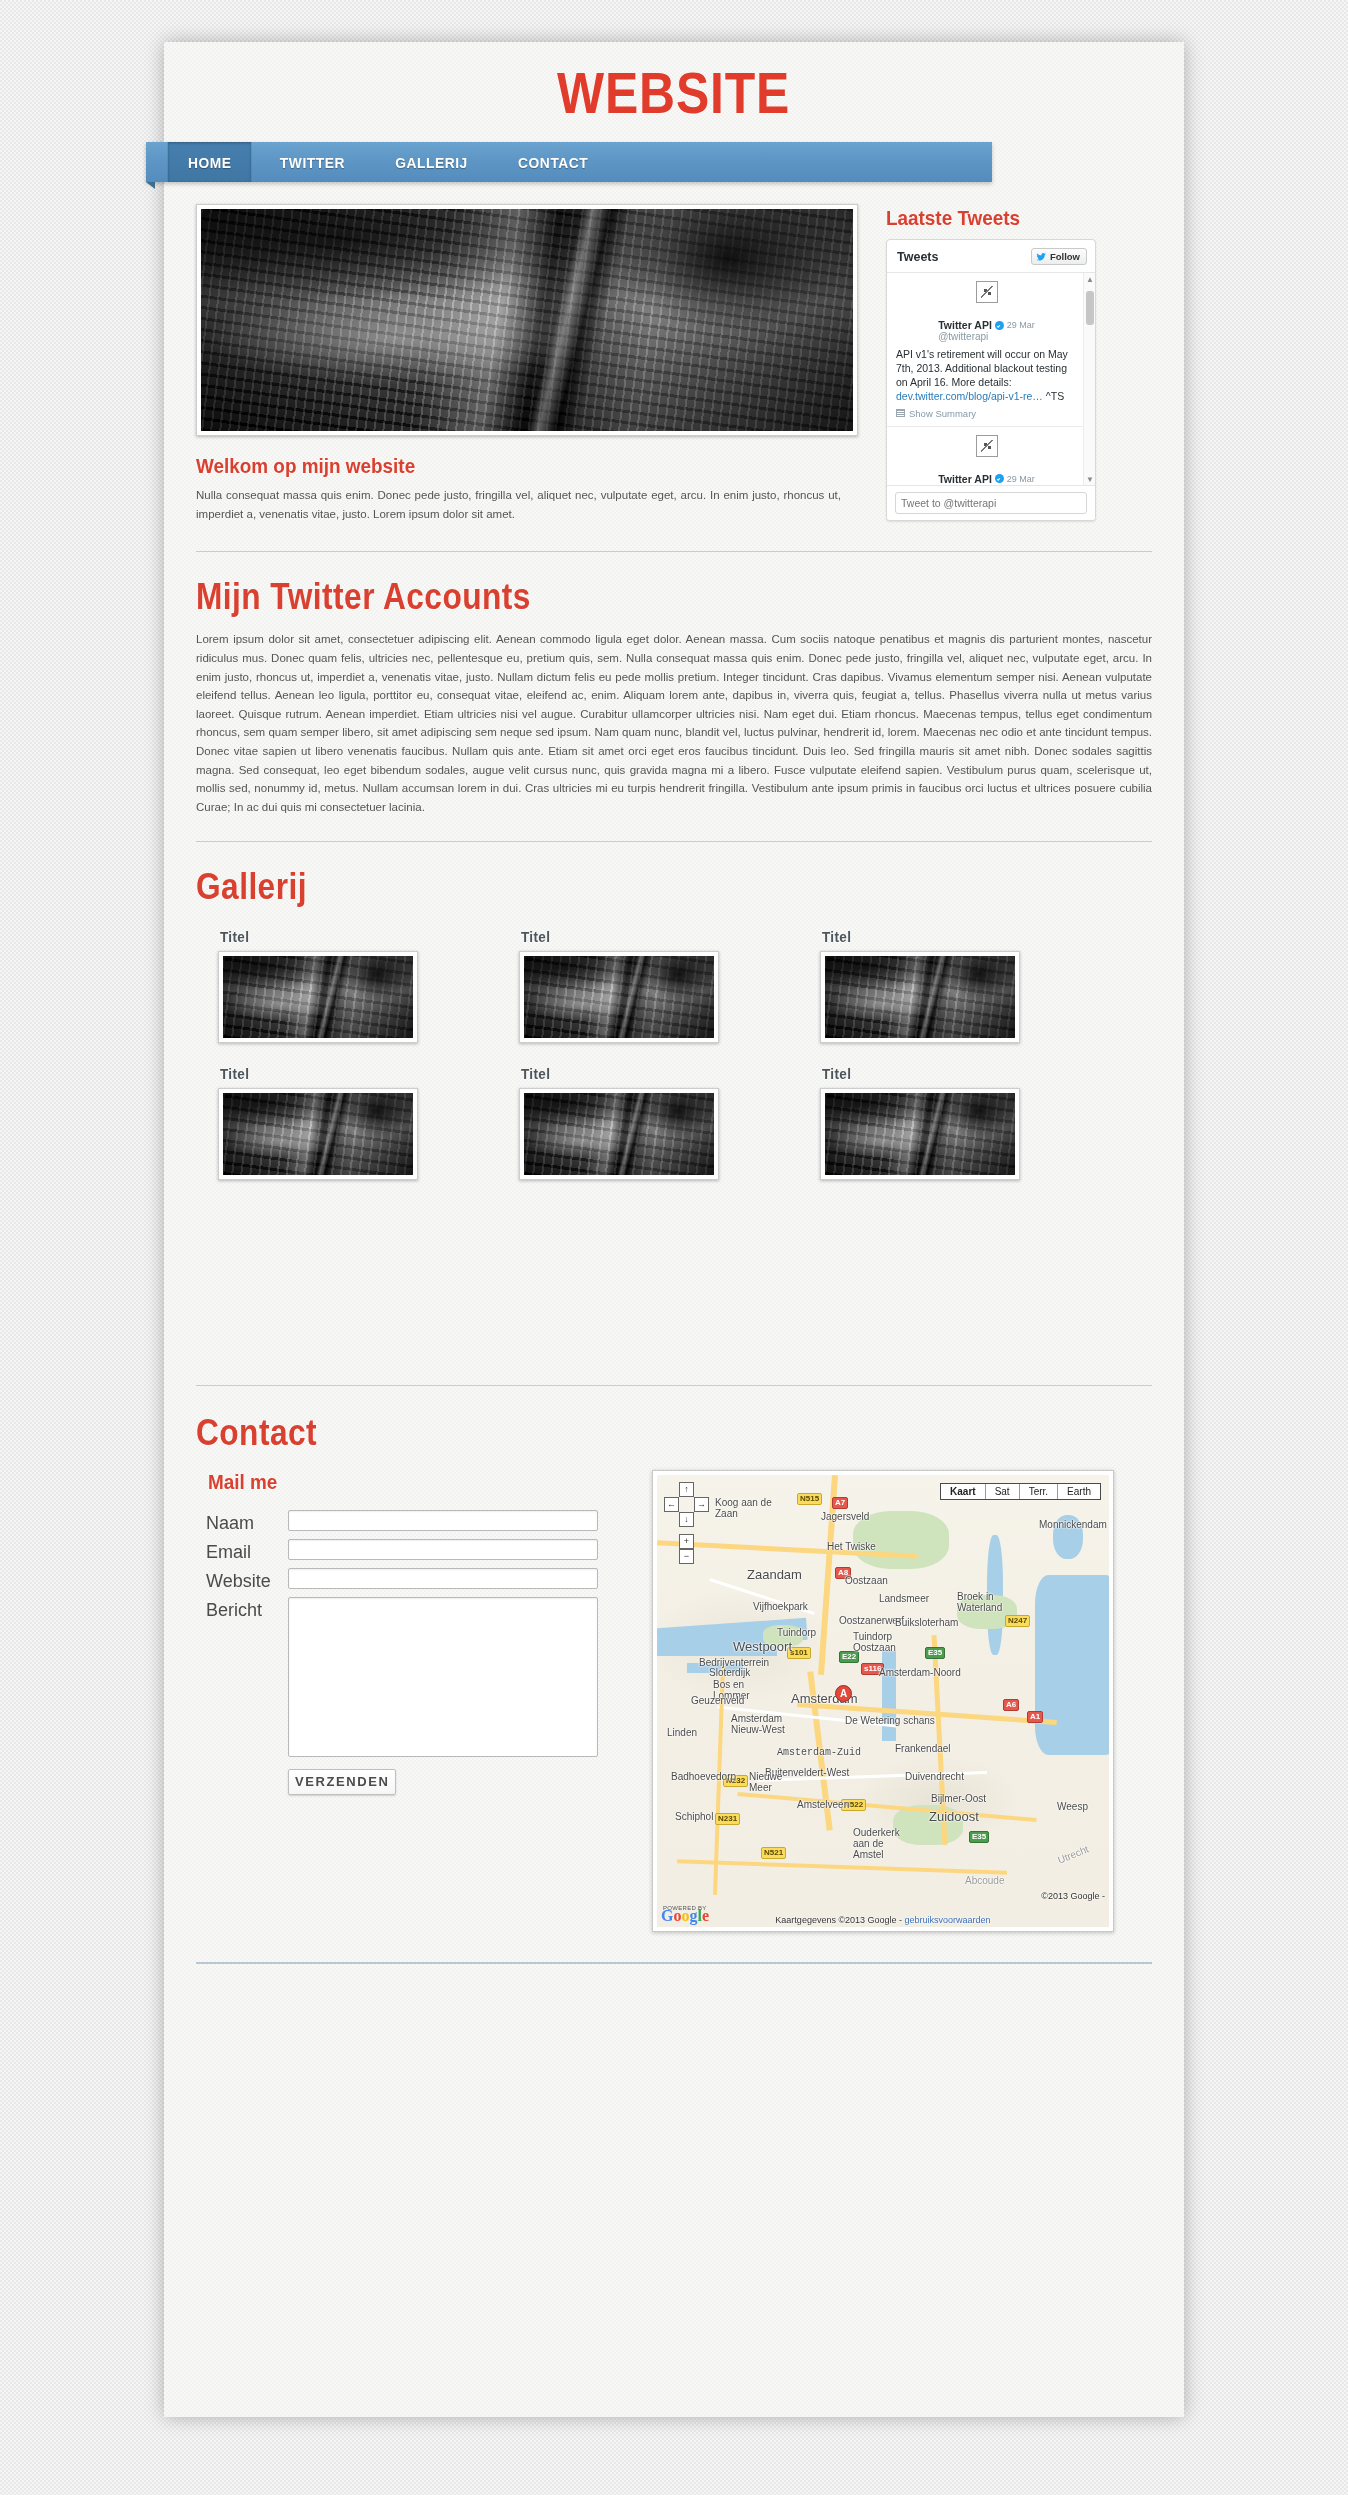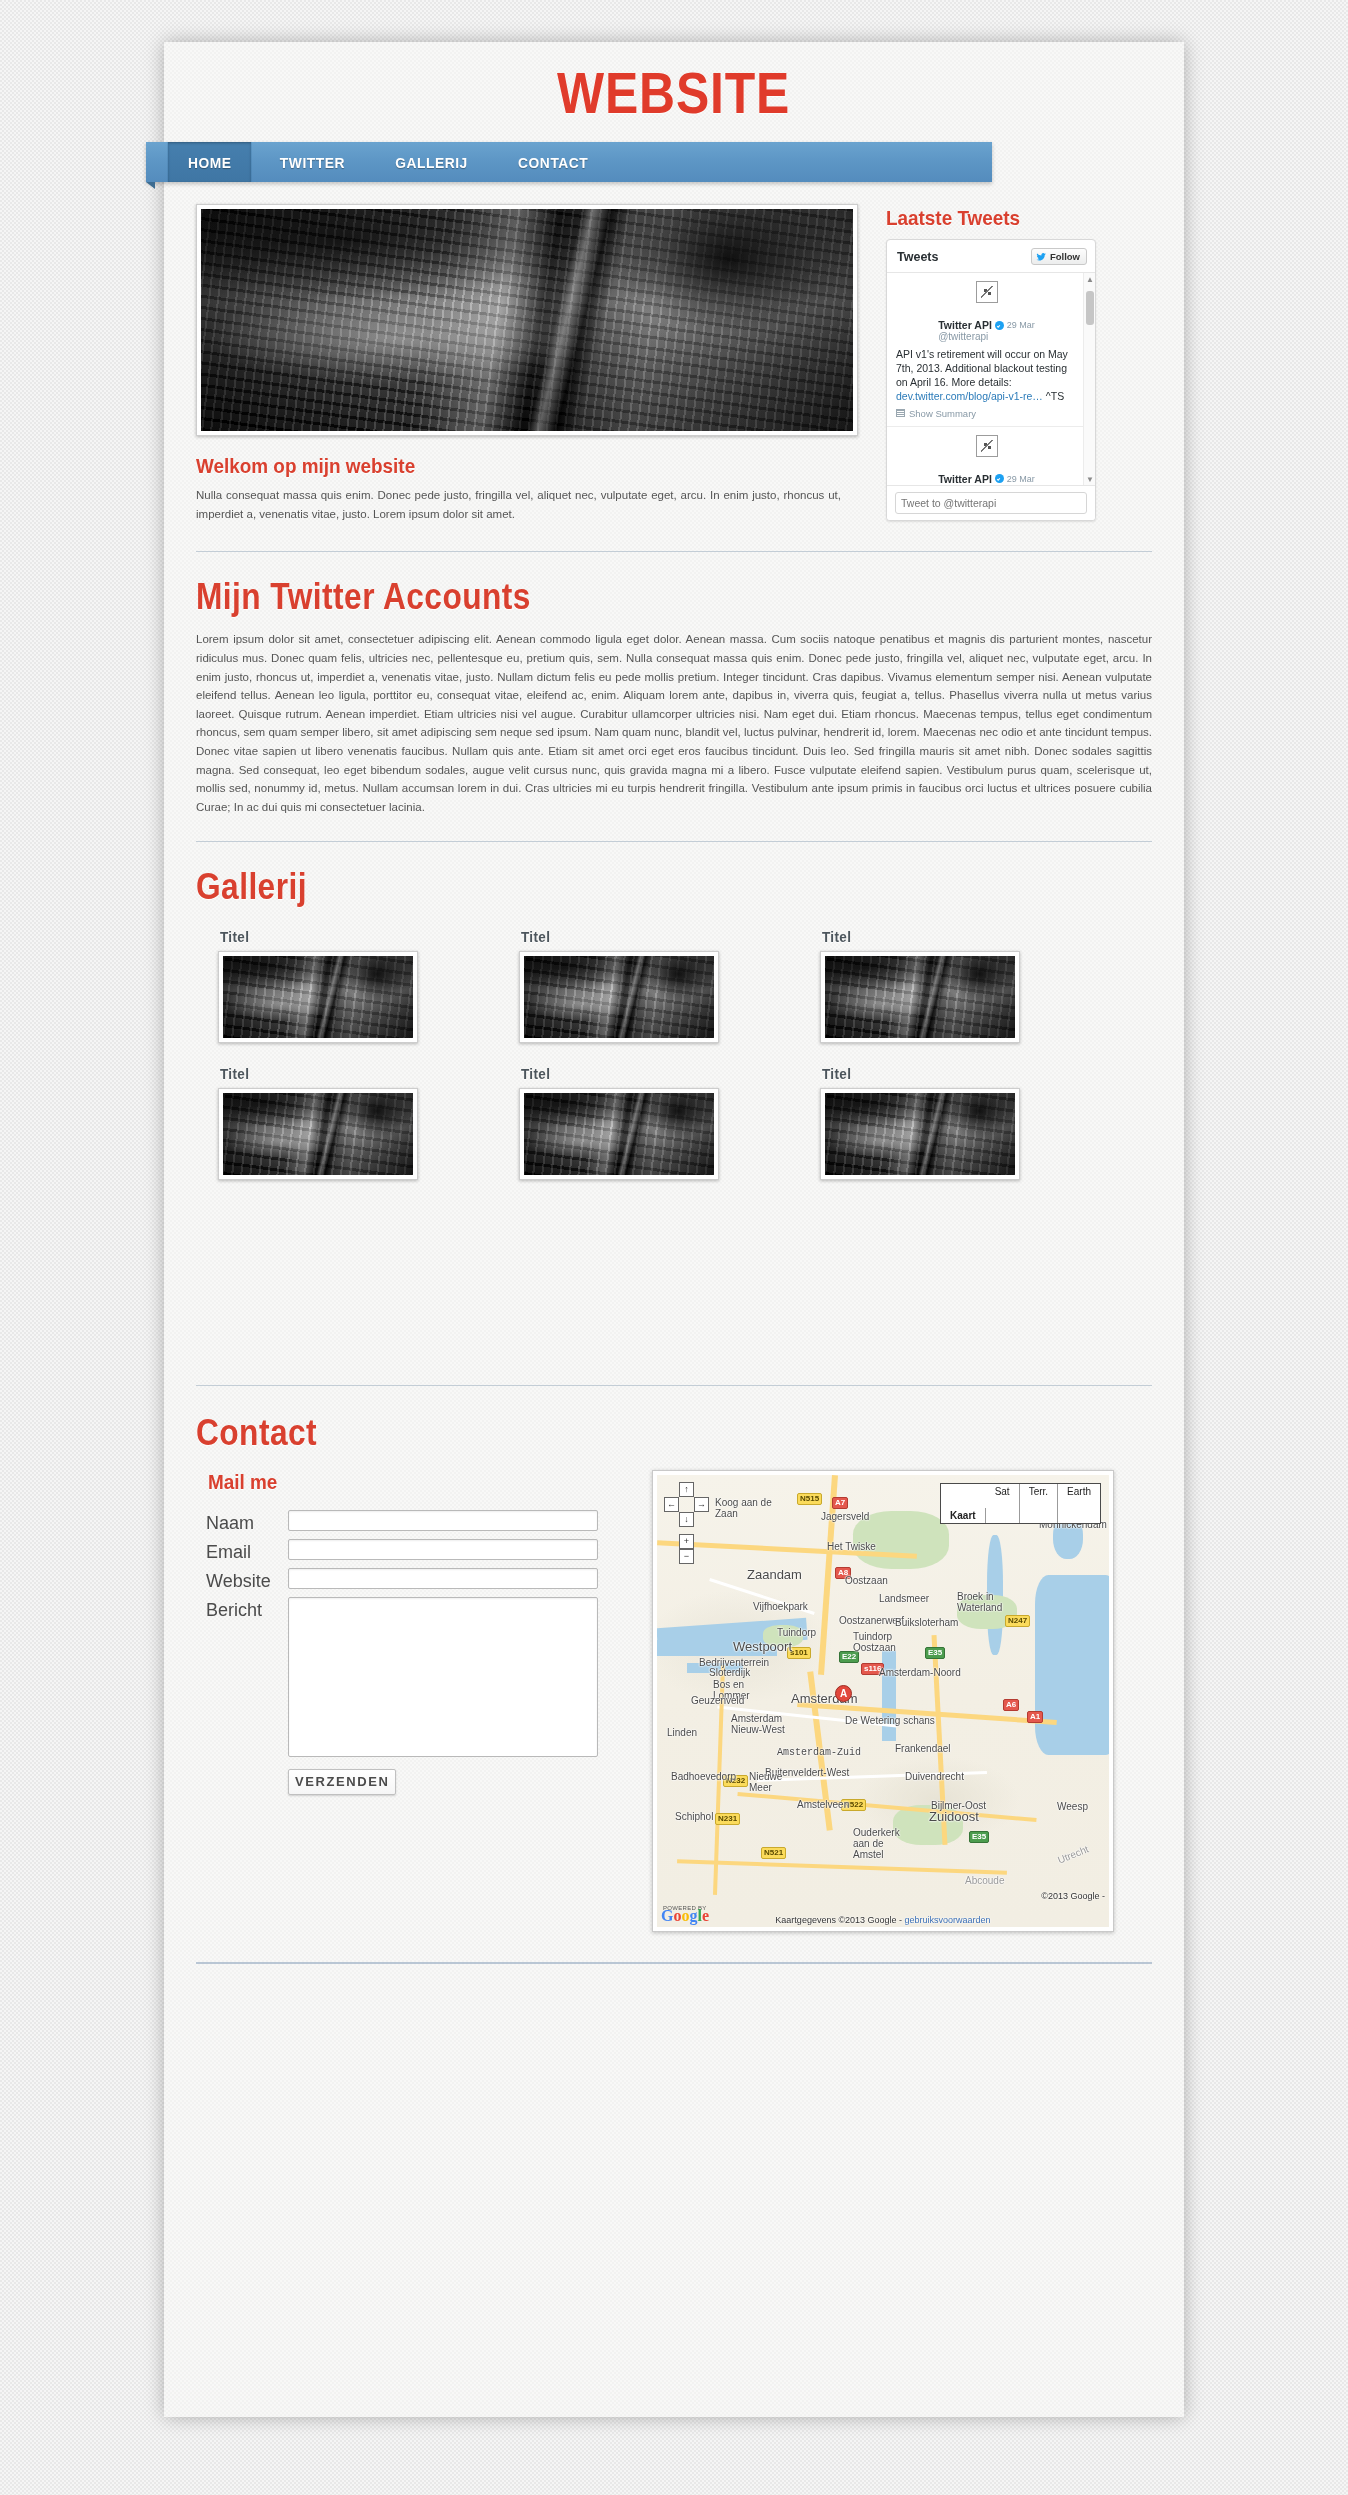--- a/index.html
+++ b/index.html
@@ -352,21 +352,21 @@
   }
   .shield.red { background:#e4584d; border-color:#b43b31; color:#fff; }
   .shield.green { background:#4c9c4e; border-color:#357437; color:#fff; }
   #map-types {
     position:absolute; right:8px; top:8px;
     display:flex; border:1px solid #4a4a4a; background:#fff;
     font-size:10px; z-index:5;
   }
   .map-type { padding:2px 9px; border-right:1px solid #9b9b9b; color:#222; cursor:pointer; }
   .map-type:last-child { border-right:none; }
-  .map-type.active { font-weight:bold;margin-top:24px; }
+  .map-type.active { font-weight:bold; }
   #map-pan {
     position:absolute; left:7px; top:7px; z-index:5;
     width:46px;
   }
   .panbtn {
     width:15px; height:15px; background:#fff; border:1px solid #666;
     display:flex; align-items:center; justify-content:center;
     font-size:9px; color:#333; cursor:pointer; position:absolute;
   }
   #map-marker {
@@ -695,21 +695,21 @@
           <div class="map-label" style="left:222px;top:192px;">Amsterdam-Noord</div>
           <div class="map-label" style="left:300px;top:116px;width:60px;white-space:normal;line-height:1.1;">Broek in Waterland</div>
           <div class="map-label" style="left:382px;top:44px;">Monnickendam</div>
           <div class="map-label big" style="left:134px;top:216px;">Amsterdam</div>
           <div class="map-label" style="left:74px;top:238px;width:56px;white-space:normal;line-height:1.1;">Amsterdam Nieuw-West</div>
           <div class="map-label" style="left:188px;top:240px;">De Wetering schans</div>
           <div class="map-label" style="left:120px;top:272px;font-family:Liberation Mono, monospace;">Amsterdam-Zuid</div>
           <div class="map-label" style="left:238px;top:268px;">Frankendael</div>
           <div class="map-label" style="left:248px;top:296px;">Duivendrecht</div>
           <div class="map-label" style="left:108px;top:292px;">Buitenveldert-West</div>
-          <div class="map-label" style="left:274px;top:318px;margin-top:7px;">Bijlmer-Oost</div>
+          <div class="map-label" style="left:274px;top:318px;">Bijlmer-Oost</div>
           <div class="map-label big" style="left:272px;top:334px;">Zuidoost</div>
           <div class="map-label" style="left:140px;top:324px;">Amstelveen</div>
           <div class="map-label" style="left:196px;top:352px;width:62px;white-space:normal;line-height:1.1;">Ouderkerk aan de Amstel</div>
           <div class="map-label" style="left:400px;top:326px;">Weesp</div>
           <div class="map-label" style="left:18px;top:336px;">Schiphol</div>
           <div class="map-label" style="left:14px;top:296px;">Badhoevedorp</div>
           <div class="map-label" style="left:56px;top:204px;width:34px;white-space:normal;line-height:1.1;">Bos en Lommer</div>
           <div class="map-label" style="left:34px;top:220px;">Geuzenveld</div>
           <div class="map-label" style="left:52px;top:192px;">Sloterdijk</div>
           <div class="map-label" style="left:42px;top:182px;">Bedrijventerrein</div>

